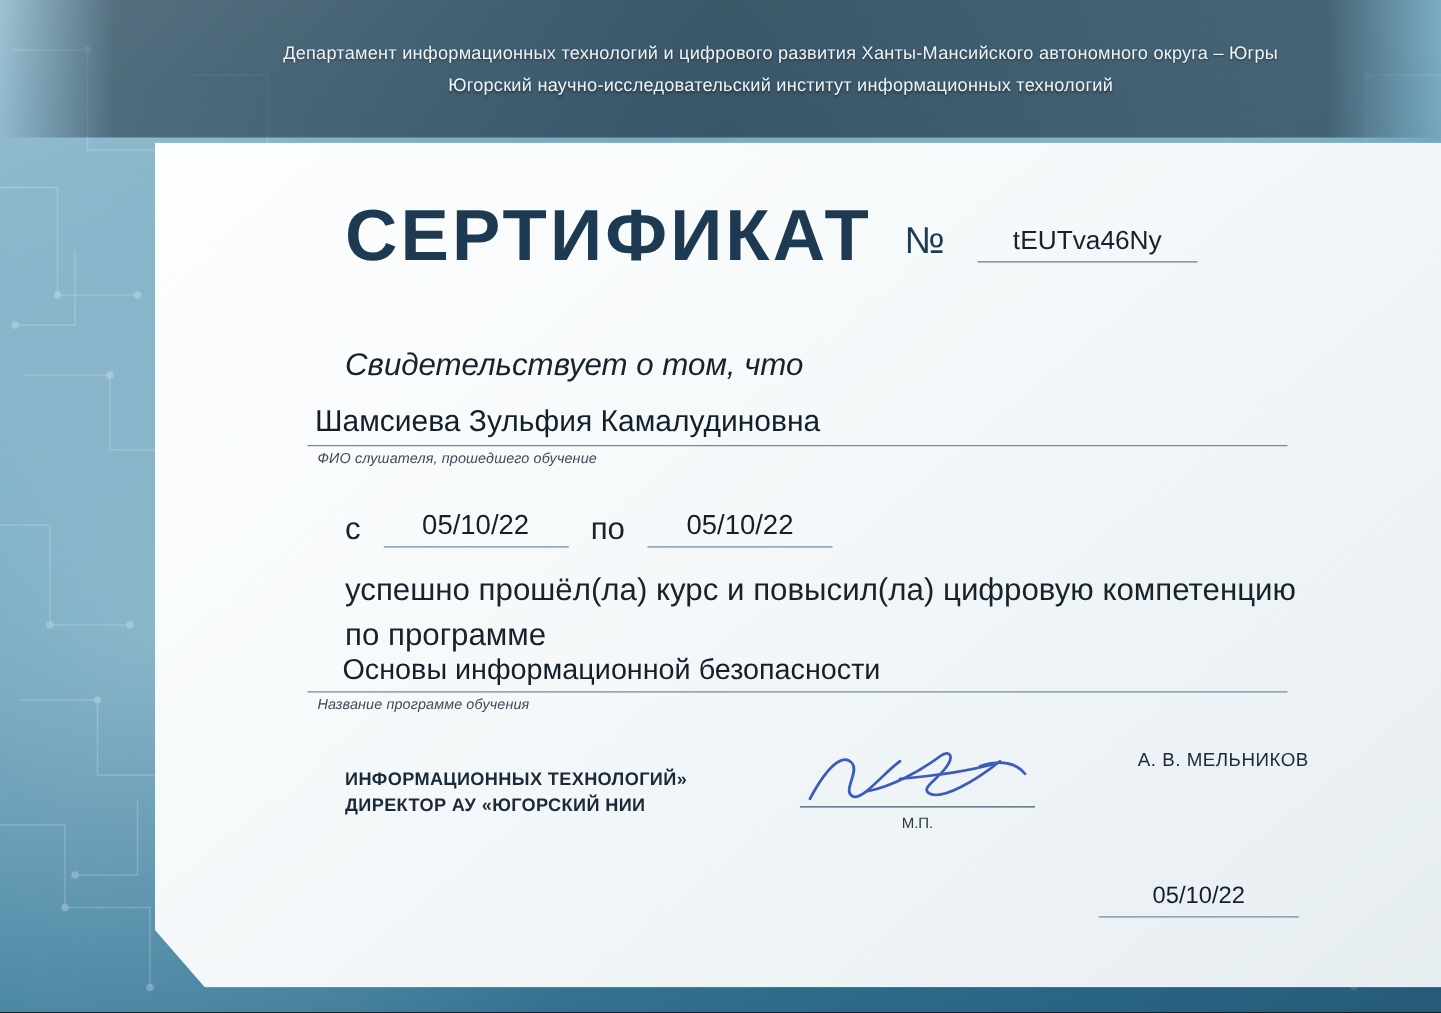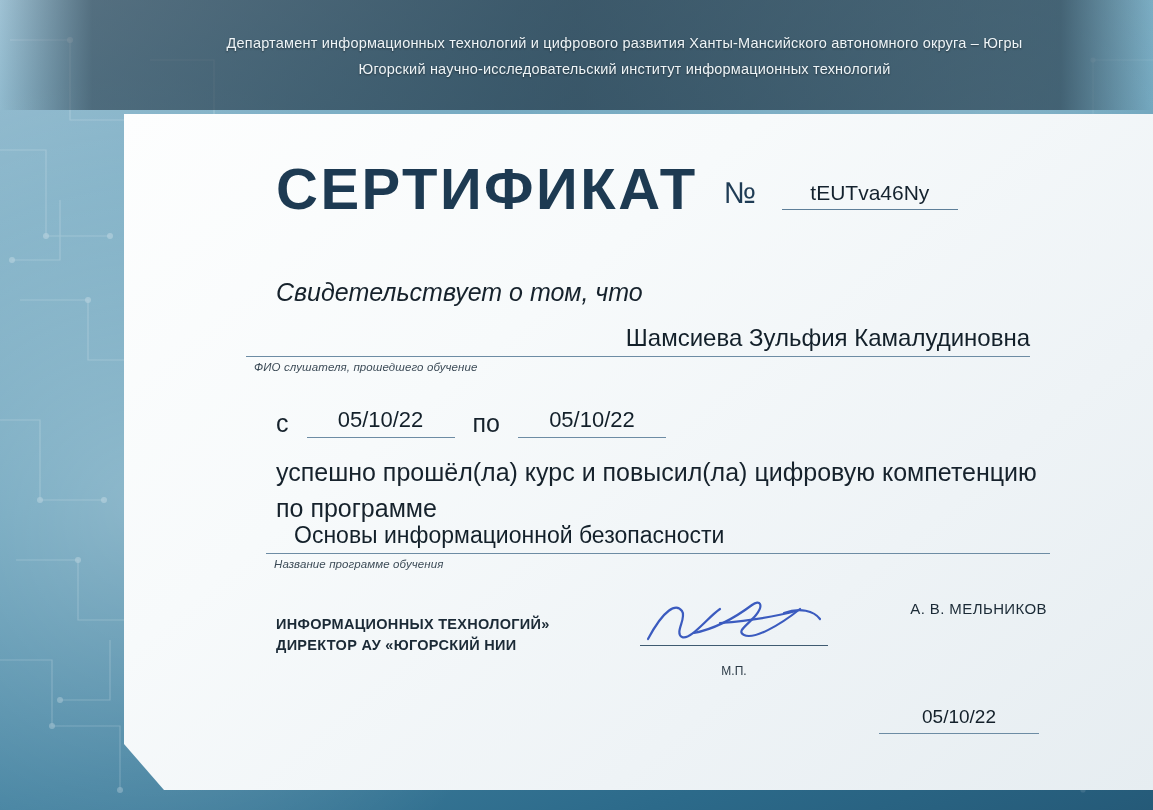--- a/index.html
+++ b/index.html
@@ -131,21 +131,20 @@
     top: 210px;
     width: 784px;
   }
   .name-value {
     font-size: 24px;
     color: #13202a;
     padding-left: 6px;
     padding-bottom: 4px;
     border-bottom: 1.5px solid #6d8ca4;
     display: block;
-    text-align: right;
   }
   .caption {
     font-size: 11.5px;
     color: #3c4b57;
     padding-left: 8px;
     padding-top: 4px;
     letter-spacing: 0.1px;
     font-style: italic;
   }
 
@@ -176,21 +175,20 @@
     font-size: 25px;
     line-height: 36px;
     color: #16222c;
   }
 
   .program-row {
     position: absolute;
     left: 122px;
     top: 408px;
     width: 784px;
-    margin-left: 20px;
   }
   .program-value {
     font-size: 23px;
     color: #13202a;
     padding-left: 28px;
     padding-bottom: 4px;
     border-bottom: 1.5px solid #6d8ca4;
     display: block;
   }
 
@@ -218,21 +216,21 @@
   }
   .sig-line {
     width: 188px;
     height: 0;
     border-bottom: 1.4px solid #3f5b71;
     margin: 0 auto;
   }
   .sig-caption {
     font-size: 12px;
     color: #2b3a46;
-    margin-top: 18px;
+    margin-top: 5px;
   }
   .rector-name {
     position: absolute;
     right: 110px;
     top: 486px;
     font-size: 15px;
     font-weight: normal;
     letter-spacing: 0.4px;
     color: #1b2a36;
   }

